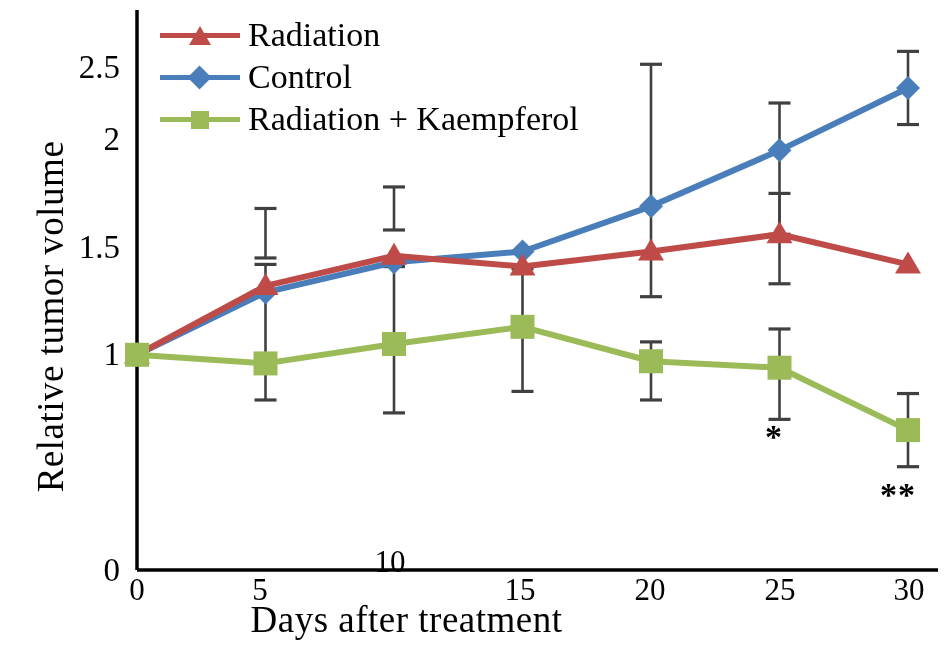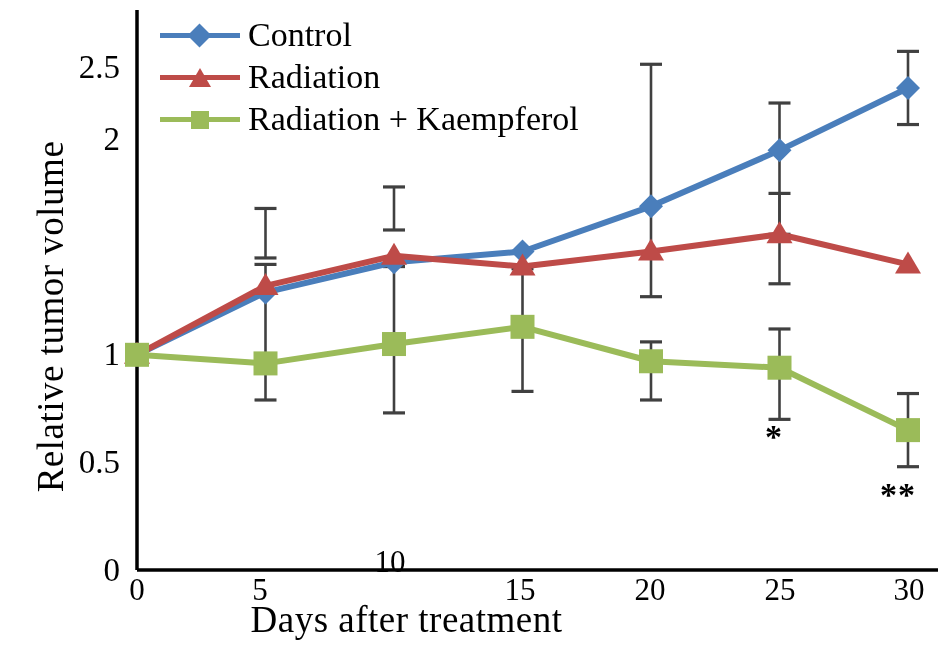--- a/index.html
+++ b/index.html
@@ -32,51 +32,51 @@
 </style>
 </head>
 <body>
 
 <div id="figure">
 
   <div class="ylabel-text">Relative tumor volume</div>
 
   <div class="ytick" style="left:0px;top:13px;margin-top:36px;">2.5</div>
   <div class="ytick" style="left:0px;top:121px;">2</div>
+  <div class="ytick" style="left:0px;top:229px;">1.5</div>
   <div class="ytick" style="left:0px;top:336px;">1</div>
-  <div class="ytick" style="left:0px;top:444px;">0.5</div>
   <div class="ytick" style="left:0px;top:552px;">0</div>
 
   <div class="xtick" style="left:92px;top:572px;">0</div>
   <div class="xtick" style="left:215px;top:572px;">5</div>
   <div class="xtick" style="left:345px;top:544px;">10</div>
   <div class="xtick" style="left:475px;top:572px;">15</div>
   <div class="xtick" style="left:605px;top:572px;">20</div>
   <div class="xtick" style="left:735px;top:572px;">25</div>
   <div class="xtick" style="left:864px;top:572px;">30</div>
 
   <div class="xlabel-text">Days after treatment</div>
 
   <div class="sig" style="left:765px;top:418px;">*</div>
   <div class="sig" style="left:880px;top:476px;">**</div>
 
   <div class="legend">
     <div class="legend-row">
       <span class="legend-key">
+        <span class="legend-line" id="lgl1" style="background: rgb(190, 75, 72);"></span>
+        <span class="legend-mark lg-tri" id="lgm1" style="border-bottom: 19px solid rgb(190, 75, 72);"></span>
+      </span>
+      <span class="legend-label">Radiation</span>
+    </div>
+    <div class="legend-row">
+      <span class="legend-key">
         <span class="legend-line" id="lgl0" style="background: rgb(74, 126, 187);"></span>
         <span class="legend-mark lg-diamond" id="lgm0" style="background: rgb(74, 126, 187);"></span>
       </span>
       <span class="legend-label">Control</span>
-    </div>
-    <div class="legend-row">
-      <span class="legend-key">
-        <span class="legend-line" id="lgl1" style="background: rgb(190, 75, 72);"></span>
-        <span class="legend-mark lg-tri" id="lgm1" style="border-bottom: 19px solid rgb(190, 75, 72);"></span>
-      </span>
-      <span class="legend-label">Radiation</span>
     </div>
     <div class="legend-row">
       <span class="legend-key">
         <span class="legend-line" id="lgl2" style="background: rgb(155, 187, 89);"></span>
         <span class="legend-mark lg-square" id="lgm2" style="background: rgb(155, 187, 89);"></span>
       </span>
       <span class="legend-label">Radiation + Kaempferol</span>
     </div>
   </div>
 

